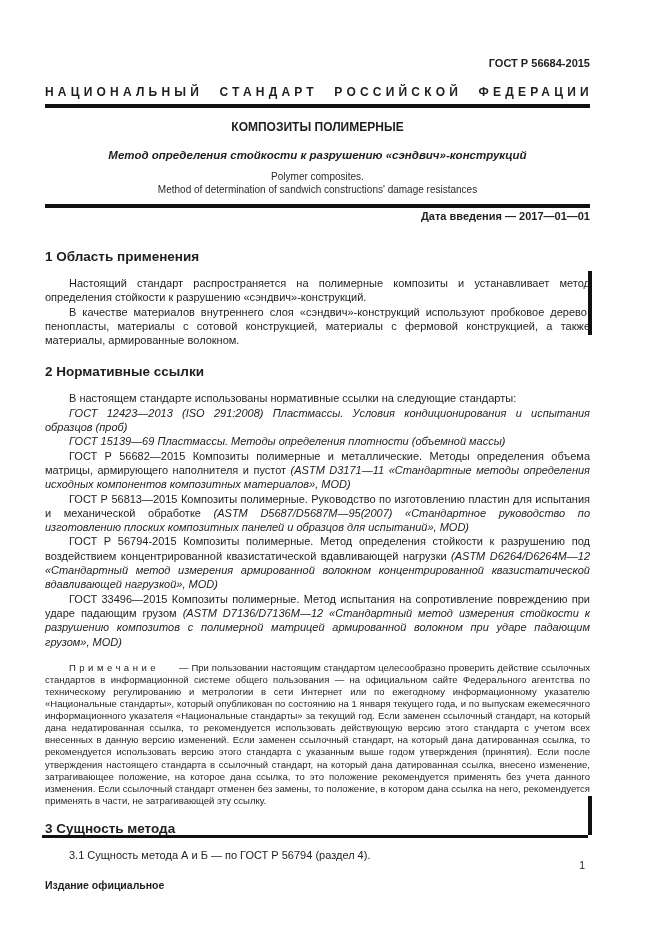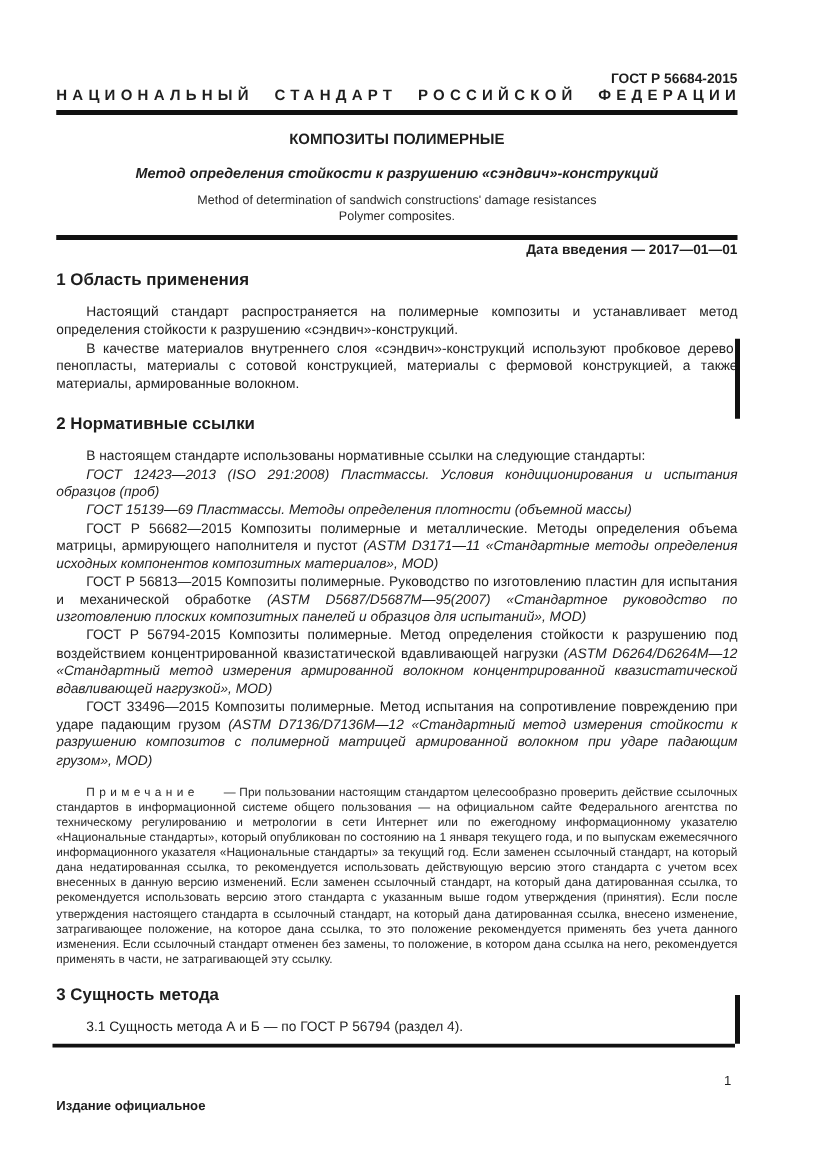--- a/index.html
+++ b/index.html
@@ -14,36 +14,37 @@
     overflow: hidden;
   }
   .content {
     position: absolute;
     left: 45px;
     top: 0;
     width: 545px;
   }
   .doc-number { margin-top: 57px; font-size: 11px; font-weight: bold; text-align: right; }
   .banner {
+    margin-top: 16px;
     font-size: 12px;
     font-weight: bold;
     text-align: center;
     letter-spacing: 4.2px;
     word-spacing: 9px;
     white-space: nowrap;
   }
   .rule-thick { height: 4px; background: #111111; }
   .rule-1 { margin-top: 5px; }
   .rule-2 { margin-top: 8px; }
   .title-main { margin-top: 12px; font-size: 12px; font-weight: bold; text-align: center; }
   .title-sub  { margin-top: 15px; font-size: 11.5px; font-weight: bold; text-align: center; font-style: italic; }
   .title-en   { margin-top: 9px; font-size: 10px; text-align: center; line-height: 13px; color: #2a2a2a; }
   .date-line  { margin-top: 2px; font-size: 11px; font-weight: bold; text-align: right; }
   .h-section  { font-size: 13.5px; font-weight: bold; }
-  .mt-h1 { margin-top: 10px; }
+  .mt-h1 { margin-top: 27px; }
   .mt-h2 { margin-top: 17px; }
   .mt-h3 { margin-top: 14px; }
   .body-p {
     font-size: 11px;
     line-height: 14.3px;
     text-align: justify;
     text-indent: 24px;
   }
   .first-p { margin-top: 12px; }
   .ref-italic { font-style: italic; }
@@ -72,22 +73,22 @@
     <div class="doc-number">ГОСТ Р 56684-2015</div>
 
     <div class="banner">НАЦИОНАЛЬНЫЙ СТАНДАРТ РОССИЙСКОЙ ФЕДЕРАЦИИ</div>
 
     <div class="rule-thick rule-1"></div>
 
     <div class="title-main">КОМПОЗИТЫ ПОЛИМЕРНЫЕ</div>
     <div class="title-sub">Метод определения стойкости к разрушению «сэндвич»-конструкций</div>
 
     <div class="title-en">
+      <div>Polymer composites.</div>
       <div>Method of determination of sandwich constructions' damage resistances</div>
-      <div>Polymer composites.</div>
     </div>
 
     <div class="rule-thick rule-2"></div>
 
     <div class="date-line">Дата введения — 2017—01—01</div>
 
     <div class="h-section mt-h1">1 Область применения</div>
     <p class="body-p first-p">Настоящий стандарт распространяется на полимерные композиты и устанавливает метод определения стойкости к разрушению «сэндвич»-конструкций.</p>
     <p class="body-p">В качестве материалов внутреннего слоя «сэндвич»-конструкций используют пробковое дерево, пенопласты, материалы с сотовой конструкцией, материалы с фермовой конструкцией, а также материалы, армированные волокном.</p>
 

